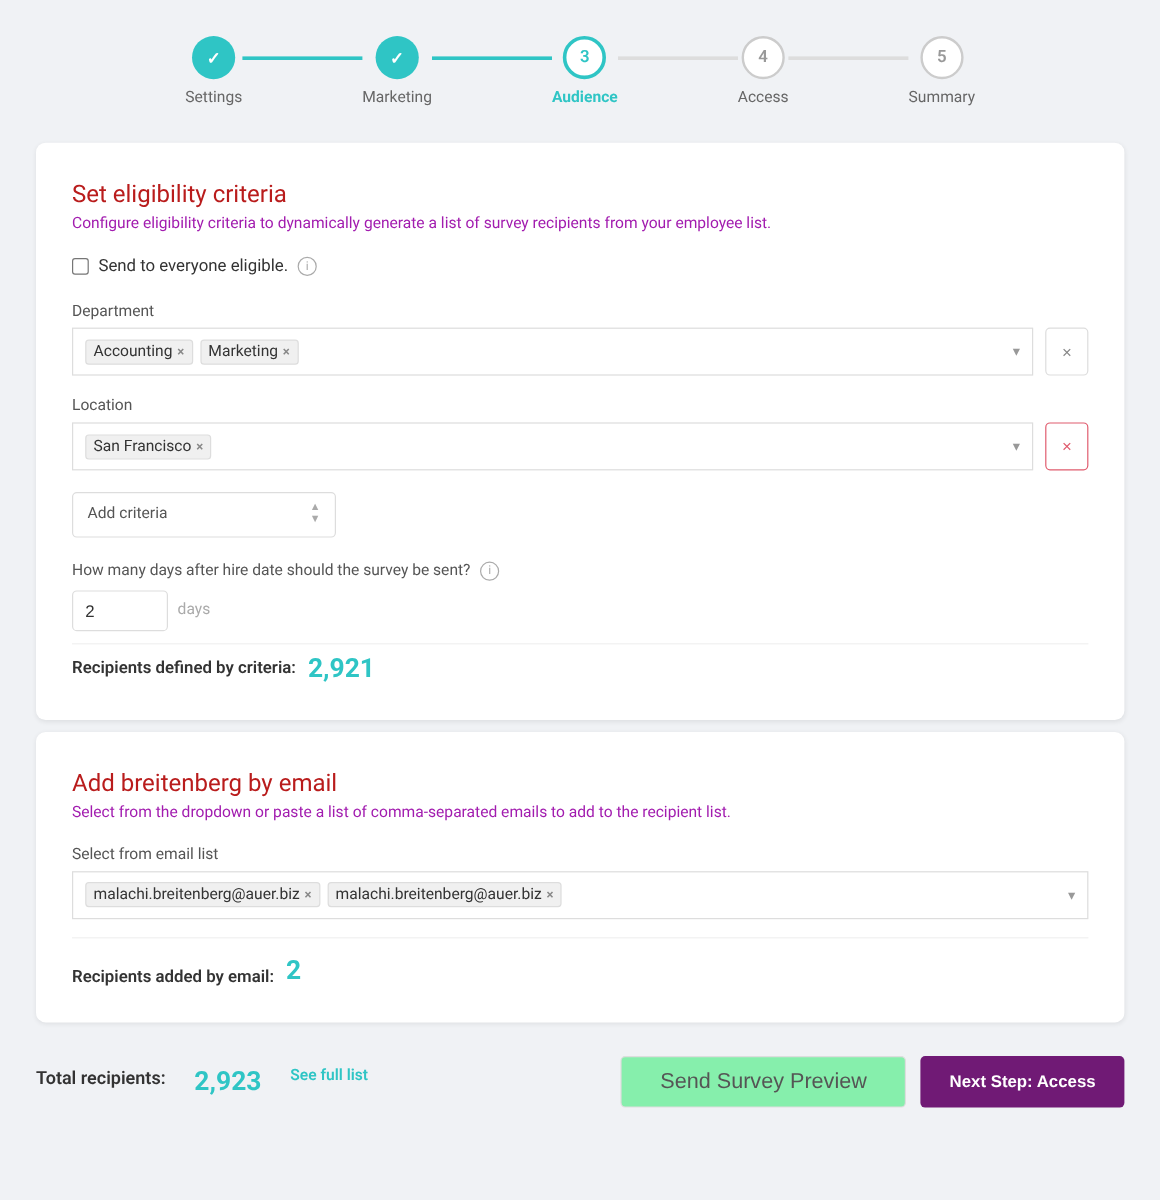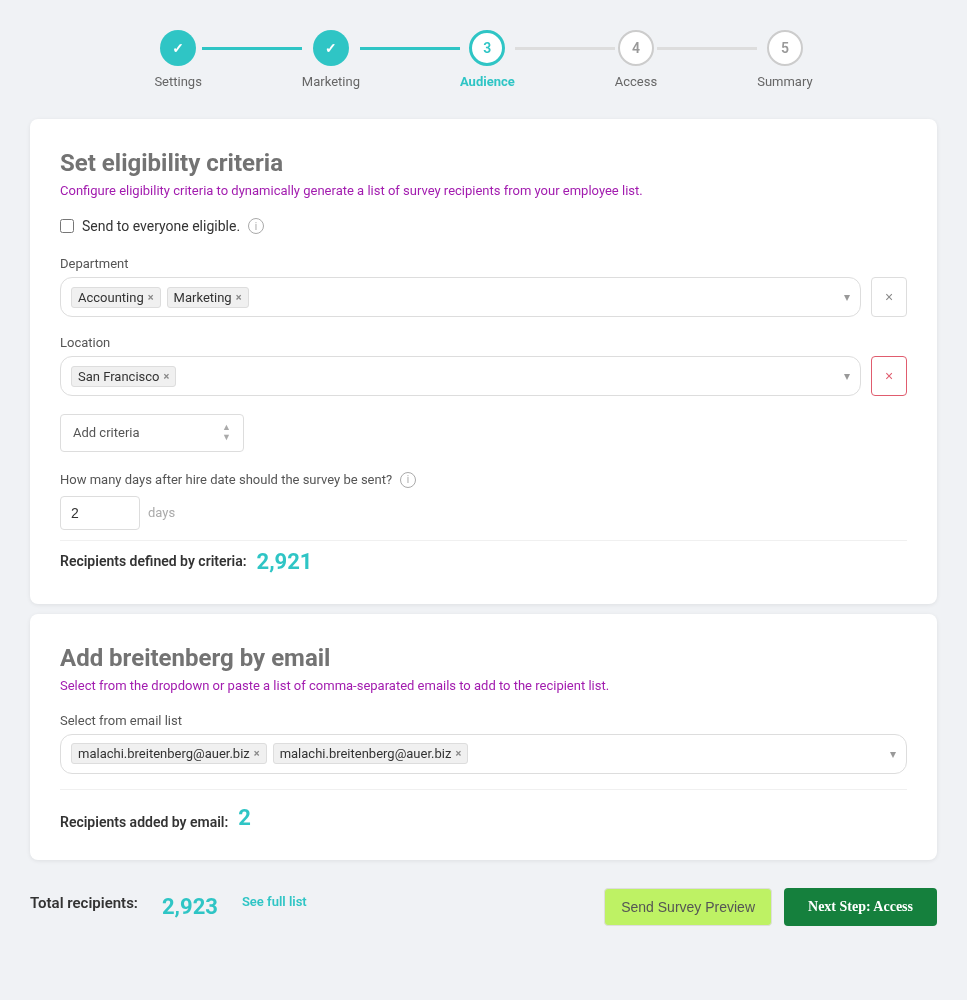--- a/index.html
+++ b/index.html
@@ -81,23 +81,23 @@
     
     .card {
       background: white;
       border-radius: 8px;
       margin: 10px 30px;
       padding: 30px;
       box-shadow: 0 1px 4px rgba(0,0,0,0.08);
     }
 
     .card-title {
-      font-size: 24px;
-      font-weight: 700;
-      color: #737373;
+      font-size: 20px;
+      font-weight: 400;
+      color: #b91c1c;
       margin-bottom: 6px;
     }
     .card-subtitle {
       font-size: 13px;
       color: #a21caf;
       margin-bottom: 20px;
     }
 
     
     .checkbox-row {
@@ -141,21 +141,21 @@
       color: #555;
       margin-bottom: 6px;
     }
     .field-wrapper {
       flex: 1;
     }
     .tag-input-container {
       display: flex;
       align-items: center;
       border: 1px solid #ddd;
-      border-radius: 12px;
+      border-radius: 0;
       padding: 6px 10px;
       background: white;
       min-height: 40px;
       gap: 6px;
       flex-wrap: wrap;
       cursor: text;
       position: relative;
     }
     .tag {
       display: inline-flex;
@@ -202,21 +202,21 @@
     
     .add-criteria-select {
       display: flex;
       align-items: center;
       border: 1px solid #ddd;
       border-radius: 4px;
       padding: 8px 12px;
       font-size: 13px;
       color: #555;
       background: white;
-      width: 184px;
+      width: 220px;
       cursor: pointer;
       justify-content: space-between;
     }
     .add-criteria-arrows {
       display: flex;
       flex-direction: column;
       color: #aaa;
       font-size: 9px;
       line-height: 1.1;
     }
@@ -307,38 +307,37 @@
       font-size: 13px;
       color: #2fc5c5;
       cursor: pointer;
       text-decoration: none;
     }
     .bottom-buttons {
       display: flex;
       gap: 12px;
     }
     .btn-preview {
-      padding: 10px 16px;
+      padding: 10px 32px;
       border: 1px solid #ddd;
       border-radius: 4px;
-      background: #bef264;
+      background: #86efac;
       color: #555;
-      font-size: 14px;
+      font-size: 18px;
       cursor: pointer;
     }
     .btn-next {
       padding: 10px 24px;
       border: none;
       border-radius: 4px;
-      background: #15803d;
+      background: #701a75;
       color: white;
       font-size: 14px;
       font-weight: 600;
       cursor: pointer;
-      font-family: Liberation Serif, serif;
     }
   </style>
 </head>
 <body>
 
 <div class="stepper-container">
   <div class="stepper">
 
     <div class="step">
       <div class="step-circle completed">

